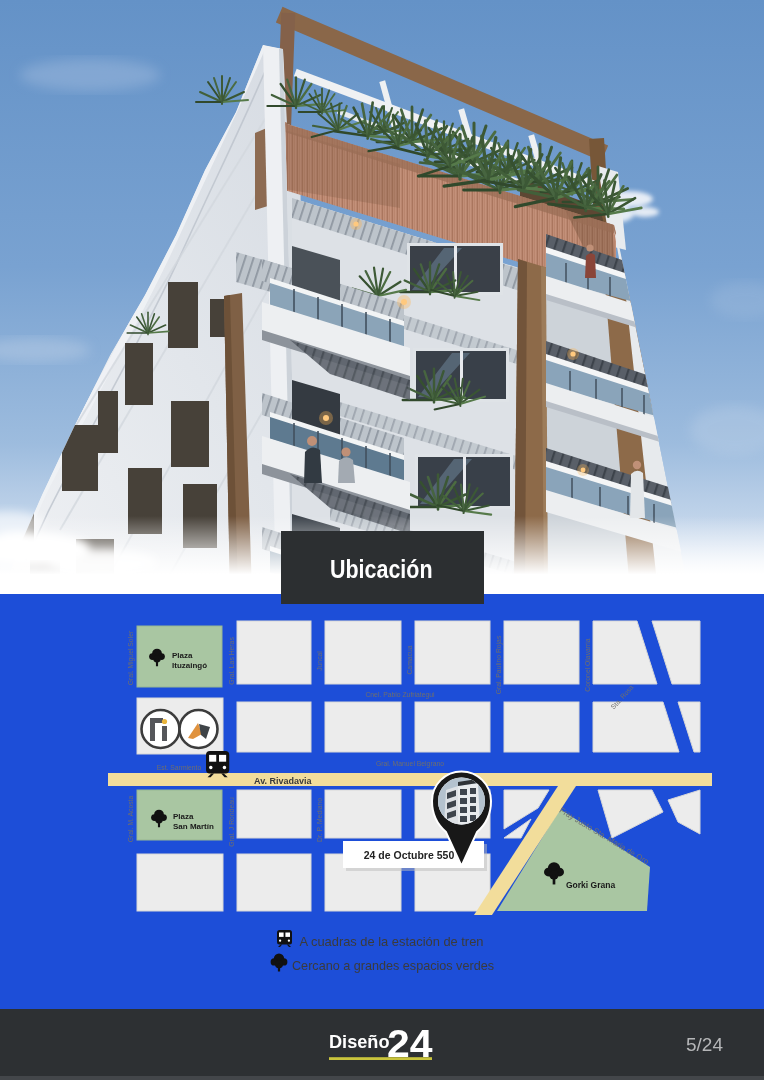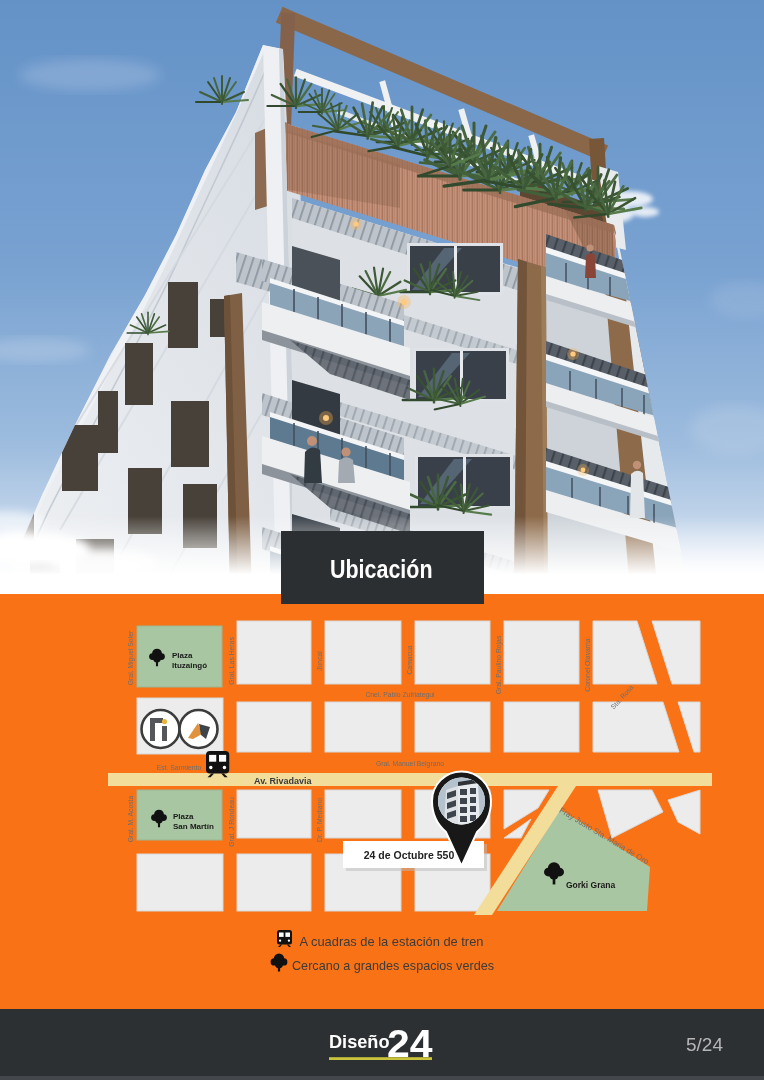--- a/index.html
+++ b/index.html
@@ -1,16 +1,16 @@
 <!DOCTYPE html>
 <html><head>
 <meta charset="utf-8">
 <style>
   html,body{margin:0;padding:0;background:#ffffff;}
-  #page{position:relative;width:764px;height:1080px;background:#f97316;overflow:hidden;
+  #page{position:relative;width:764px;height:1080px;background:#1d4ed8;overflow:hidden;
         font-family:"Liberation Sans", sans-serif;}
   svg{display:block;}
 </style>
 </head>
 <body>
 <div id="page">
 <svg width="764" height="1080" viewBox="0 0 764 1080">
 <defs>
   <linearGradient id="sky" x1="0" y1="0" x2="0" y2="1">
     <stop offset="0" stop-color="#6492c7"></stop>

